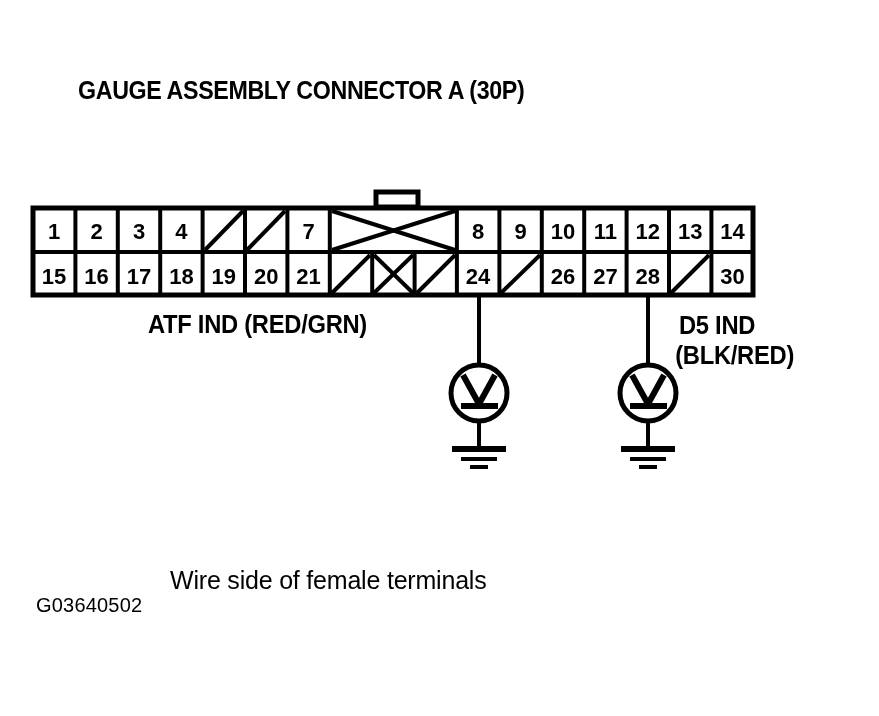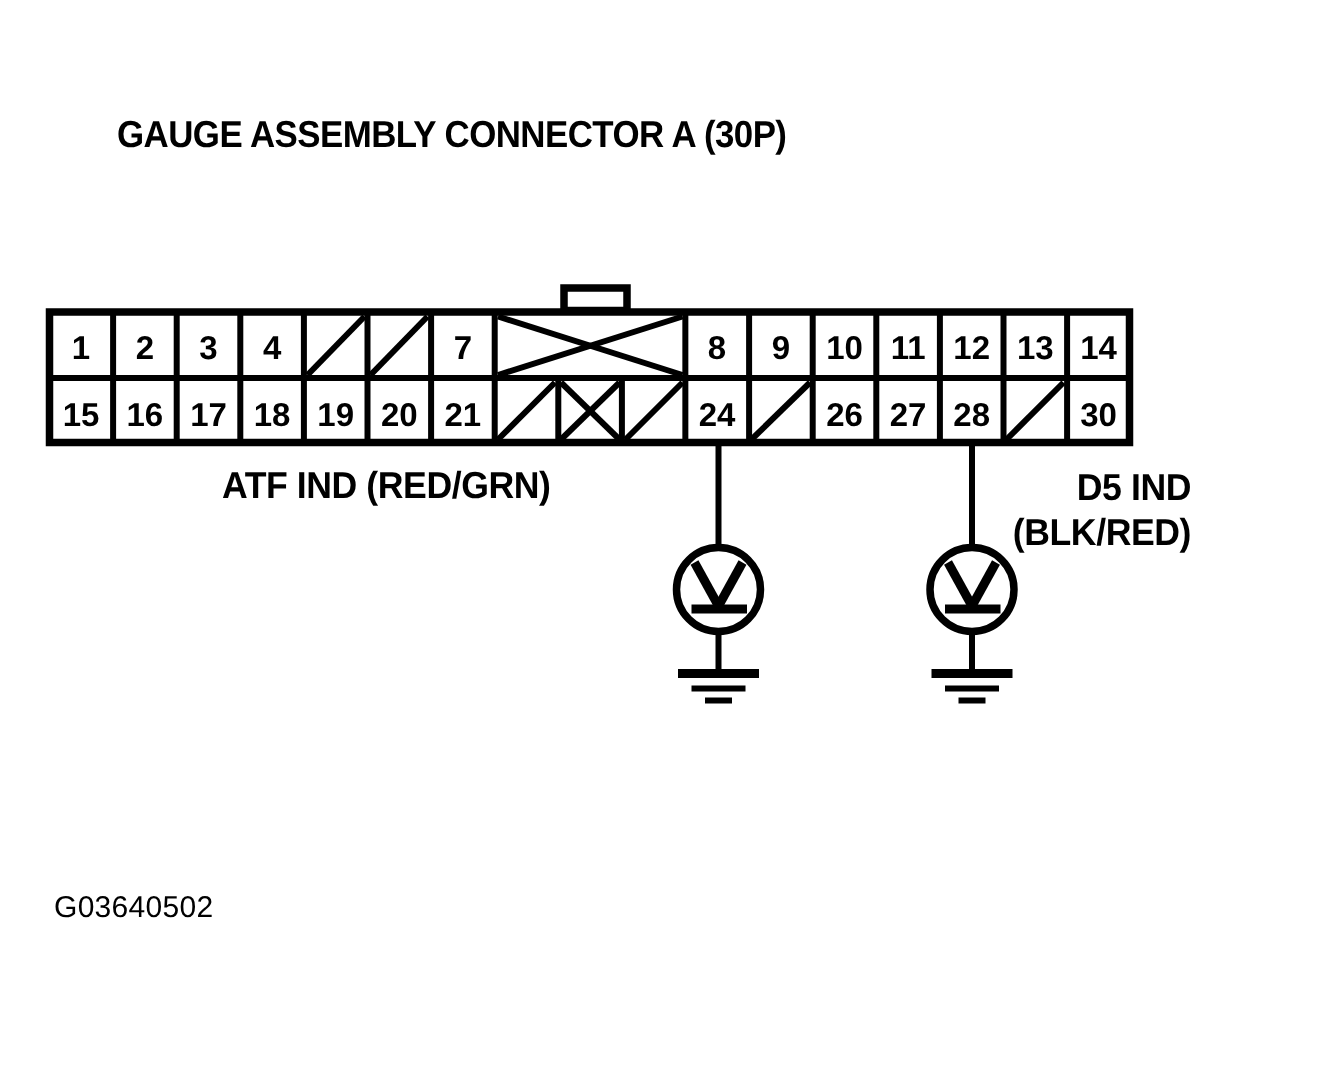--- a/index.html
+++ b/index.html
@@ -15,21 +15,20 @@
     overflow: hidden;
     font-family: "Liberation Sans", sans-serif;
     color: #000000;
   }
 
   #stage {
     position: absolute;
     left: 0; top: 0;
     width: 737px;
     height: 716px;
-    text-align: right;
   }
 
   
   .title {
     position: absolute;
     left: 78px;
     top: 76px;
     font-family: "Liberation Sans", sans-serif;
     font-size: 25px;
     font-weight: bold;
@@ -246,16 +245,17 @@
 
   </svg>
 
   <div class="wire-label" id="label-atf">ATF IND (RED/GRN)</div>
 
   <div class="wire-label" id="label-d5">
     <span>D5 IND</span>
     <span class="ln2">(BLK/RED)</span>
   </div>
 
+  <div class="caption">Wire side of female terminals</div>
 
   <div class="figure-id">G03640502</div>
 
 </div>
 
 </body></html>

